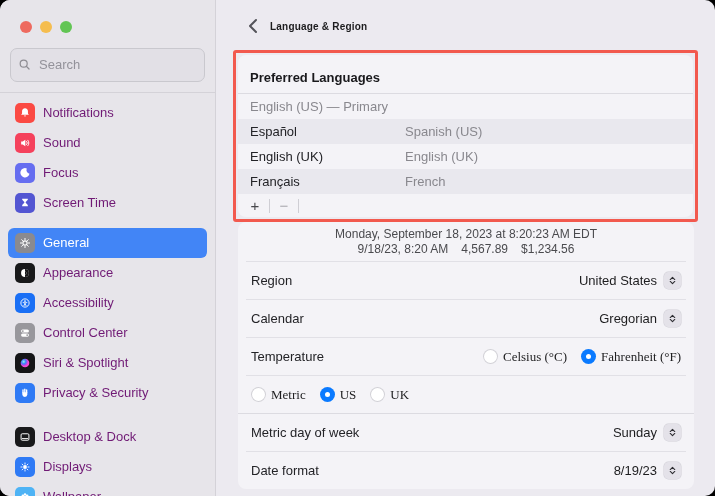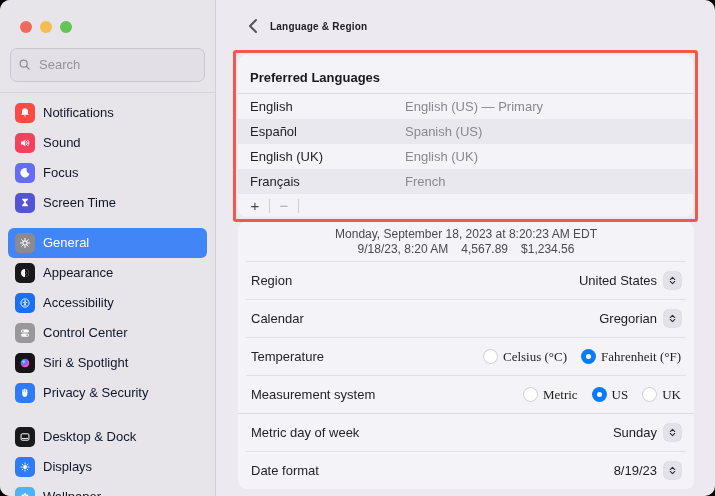--- a/index.html
+++ b/index.html
@@ -12,21 +12,21 @@
   
   .sidebar{width:215px;flex:none;background:#e7e5ea;border-right:1px solid #d4d2d8;display:flex;flex-direction:column;}
   .traffic{display:flex;gap:8px;padding:21px 0 0 20px;}
   .light{width:12px;height:12px;border-radius:50%;}
   .search-wrap{margin:15px 10px 10px 10px;height:25px;border:1px solid #c9c8ce;background:#e2e0e6;
     border-radius:7px;display:flex;align-items:center;gap:6px;padding:4px 7px;color:#8e8d93;}
   .search-wrap input{border:none;background:transparent;outline:none;font:13px "Liberation Sans",sans-serif;color:#3a3a3e;width:100%;}
   .search-wrap input::placeholder{color:#93929a;}
   .side-sep{height:1px;background:#d4d2d8;}
   .nav{padding:5px 8px;overflow:hidden;}
-  .nav-item{display:flex;align-items:center;gap:8px;height:30px;padding:0 7px;border-radius:6px;color:#0f172a;}
+  .nav-item{display:flex;align-items:center;gap:8px;height:30px;padding:0 7px;border-radius:6px;color:#701a75;}
   .nav-item.selected{color:#fff;}
   .nav-gap1{height:10px;} .nav-gap2{height:14px;}
   .app-icon{width:20px;height:20px;border-radius:5px;flex:none;display:flex;align-items:center;justify-content:center;}
   .app-icon svg{display:block;}
   
   .main{flex:1;position:relative;}
   .main-header{display:flex;align-items:center;gap:12px;padding:15px 0 0 32px;height:22px;}
   .back-btn{display:flex;align-items:center;}
   .page-title{font-size:10px;font-weight:bold;color:#1c1c1e;letter-spacing:.2px;}
   .annotation{margin:13px 17px 0 17px;border:3px solid #f2594e;border-radius:3px;padding:2px;}
@@ -255,21 +255,20 @@
             <polyline points="8,2 2,8 8,14" fill="none" stroke="#54545a" stroke-width="2" stroke-linecap="round" stroke-linejoin="round"></polyline>
           </svg>
       </span>
       <span class="page-title">Language &amp; Region</span>
     </div>
 
     <div class="annotation">
       <div class="card">
         <div class="pl-header">Preferred Languages</div>
         <div class="pl-row">
-          <span class="pl-name">English</span>
           <span class="pl-detail">English (US) — Primary</span>
         </div>
         <div class="pl-row alt">
           <span class="pl-name">Español</span>
           <span class="pl-detail">Spanish (US)</span>
         </div>
         <div class="pl-row">
           <span class="pl-name">English (UK)</span>
           <span class="pl-detail">English (UK)</span>
         </div>
@@ -328,21 +327,20 @@
           </span>
           <span class="radio-opt">
             <span class="radio on"></span>
             <span>Fahrenheit (°F)</span>
           </span>
         </span>
       </div>
       <div class="divider"></div>
 
       <div class="srow">
-        <span class="lbl">Measurement system</span>
         <span class="radio-group">
           <span class="radio-opt">
             <span class="radio"></span>
             <span>Metric</span>
           </span>
           <span class="radio-opt">
             <span class="radio on"></span>
             <span>US</span>
           </span>
           <span class="radio-opt">

